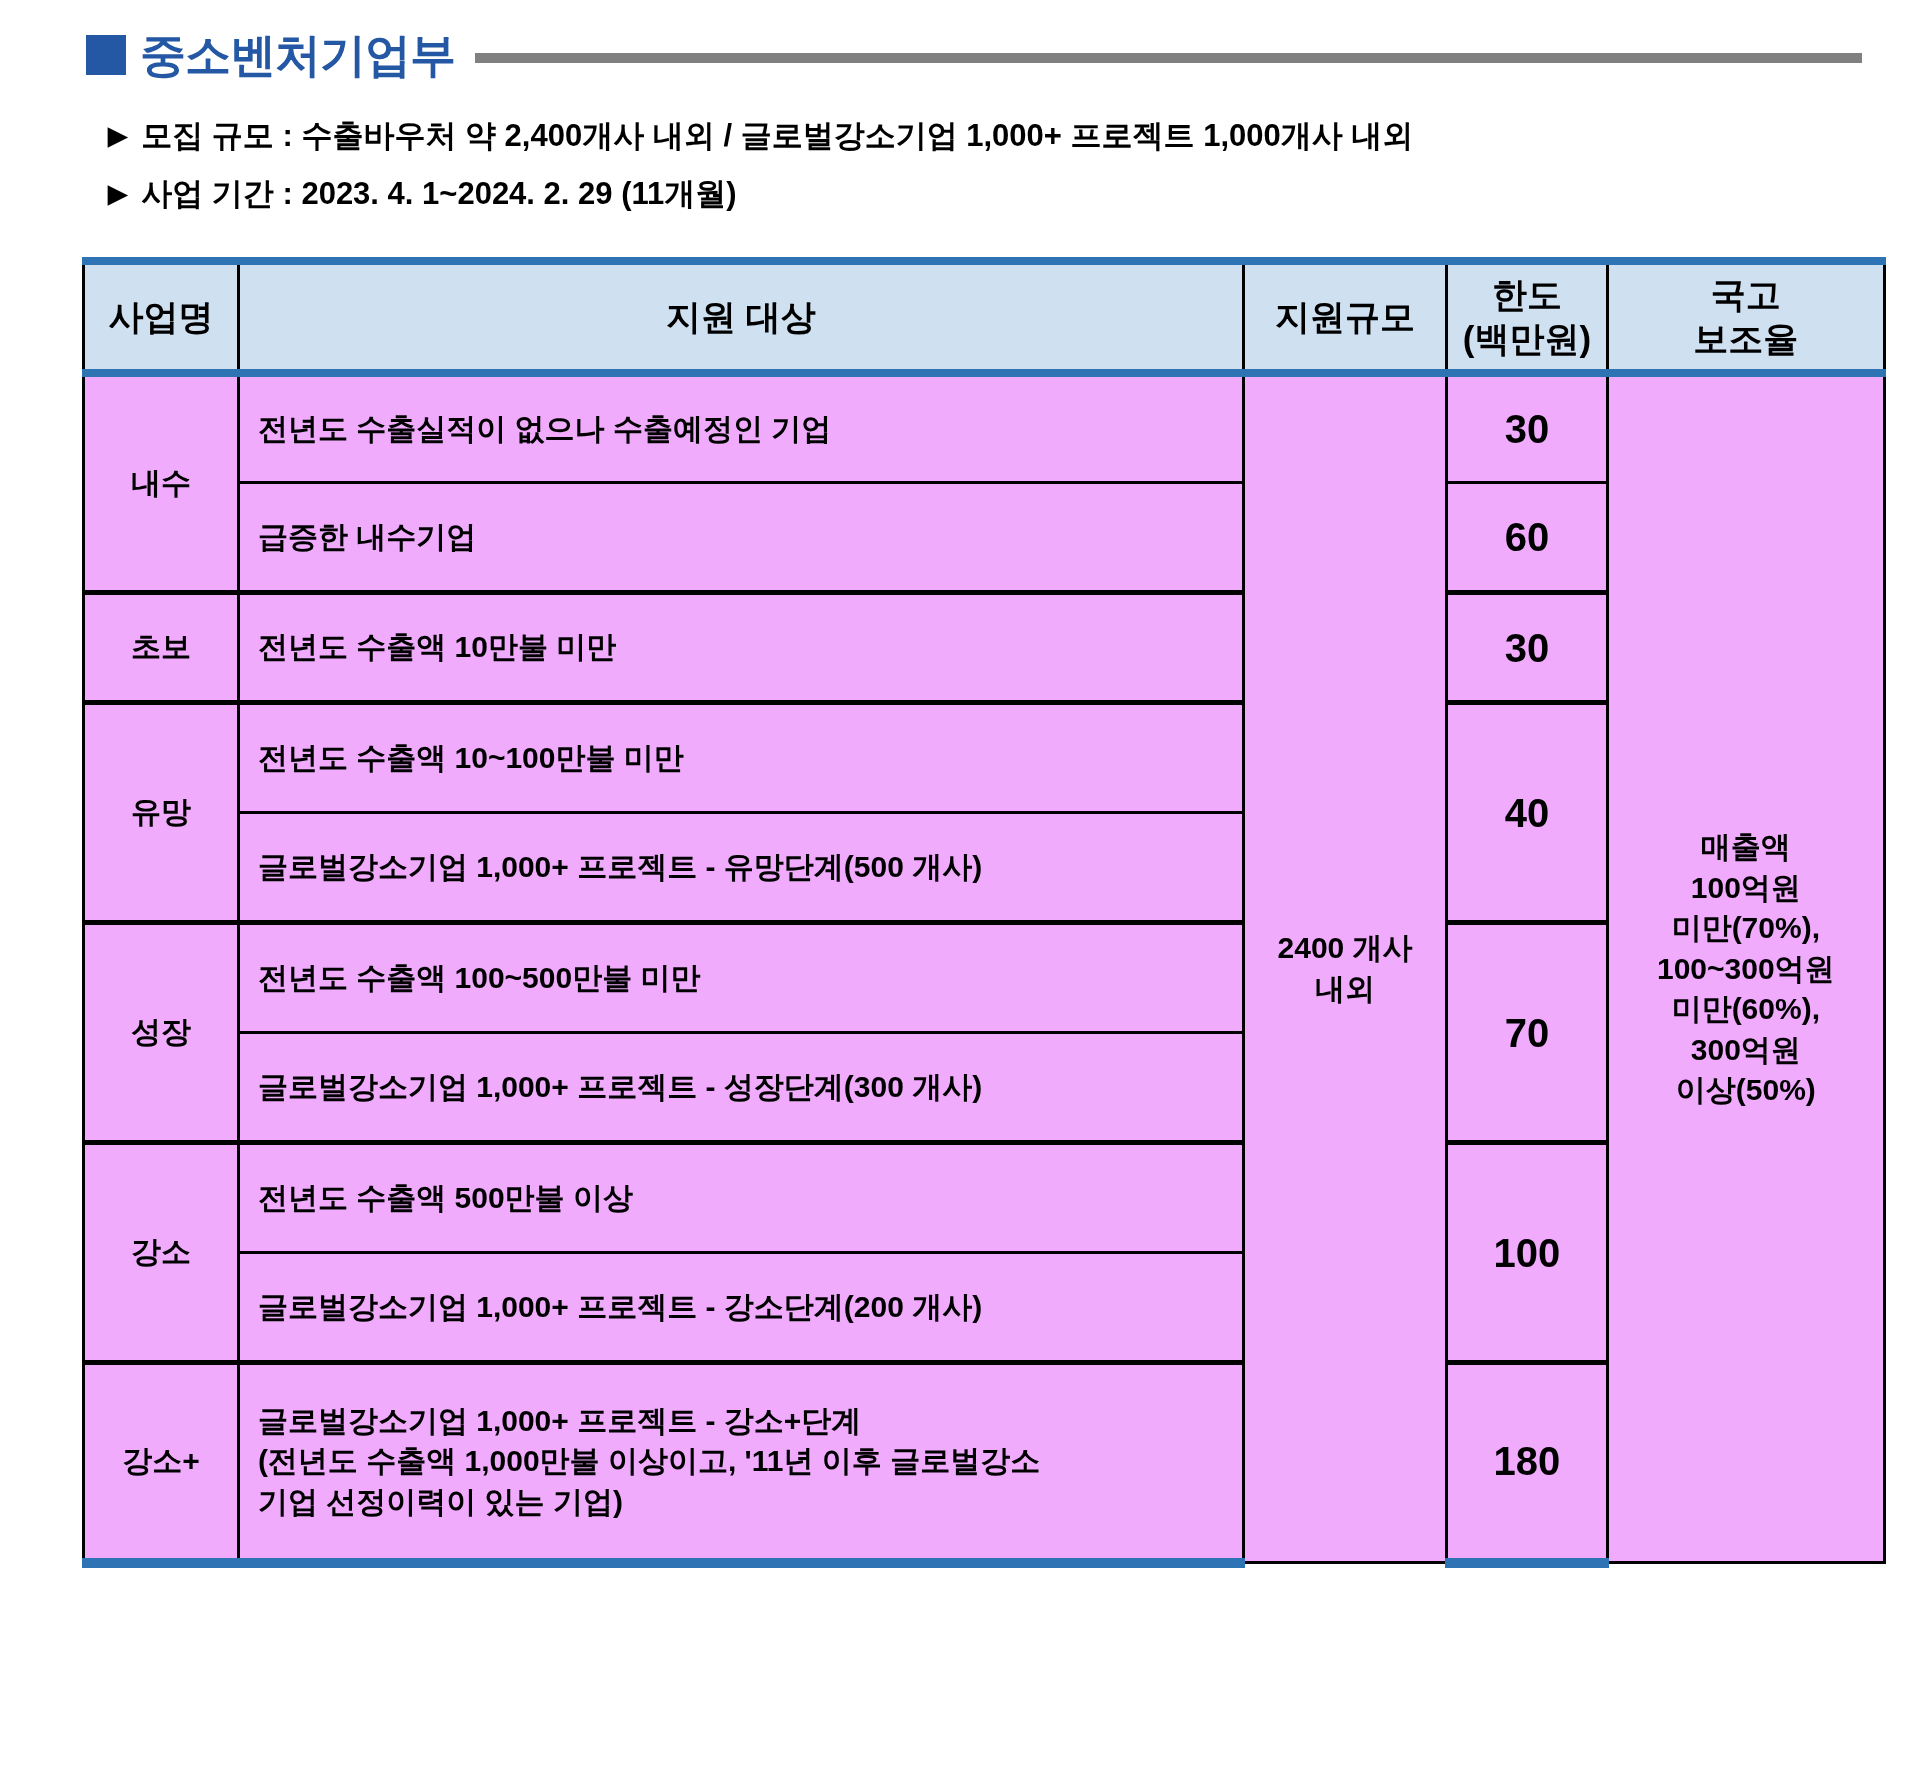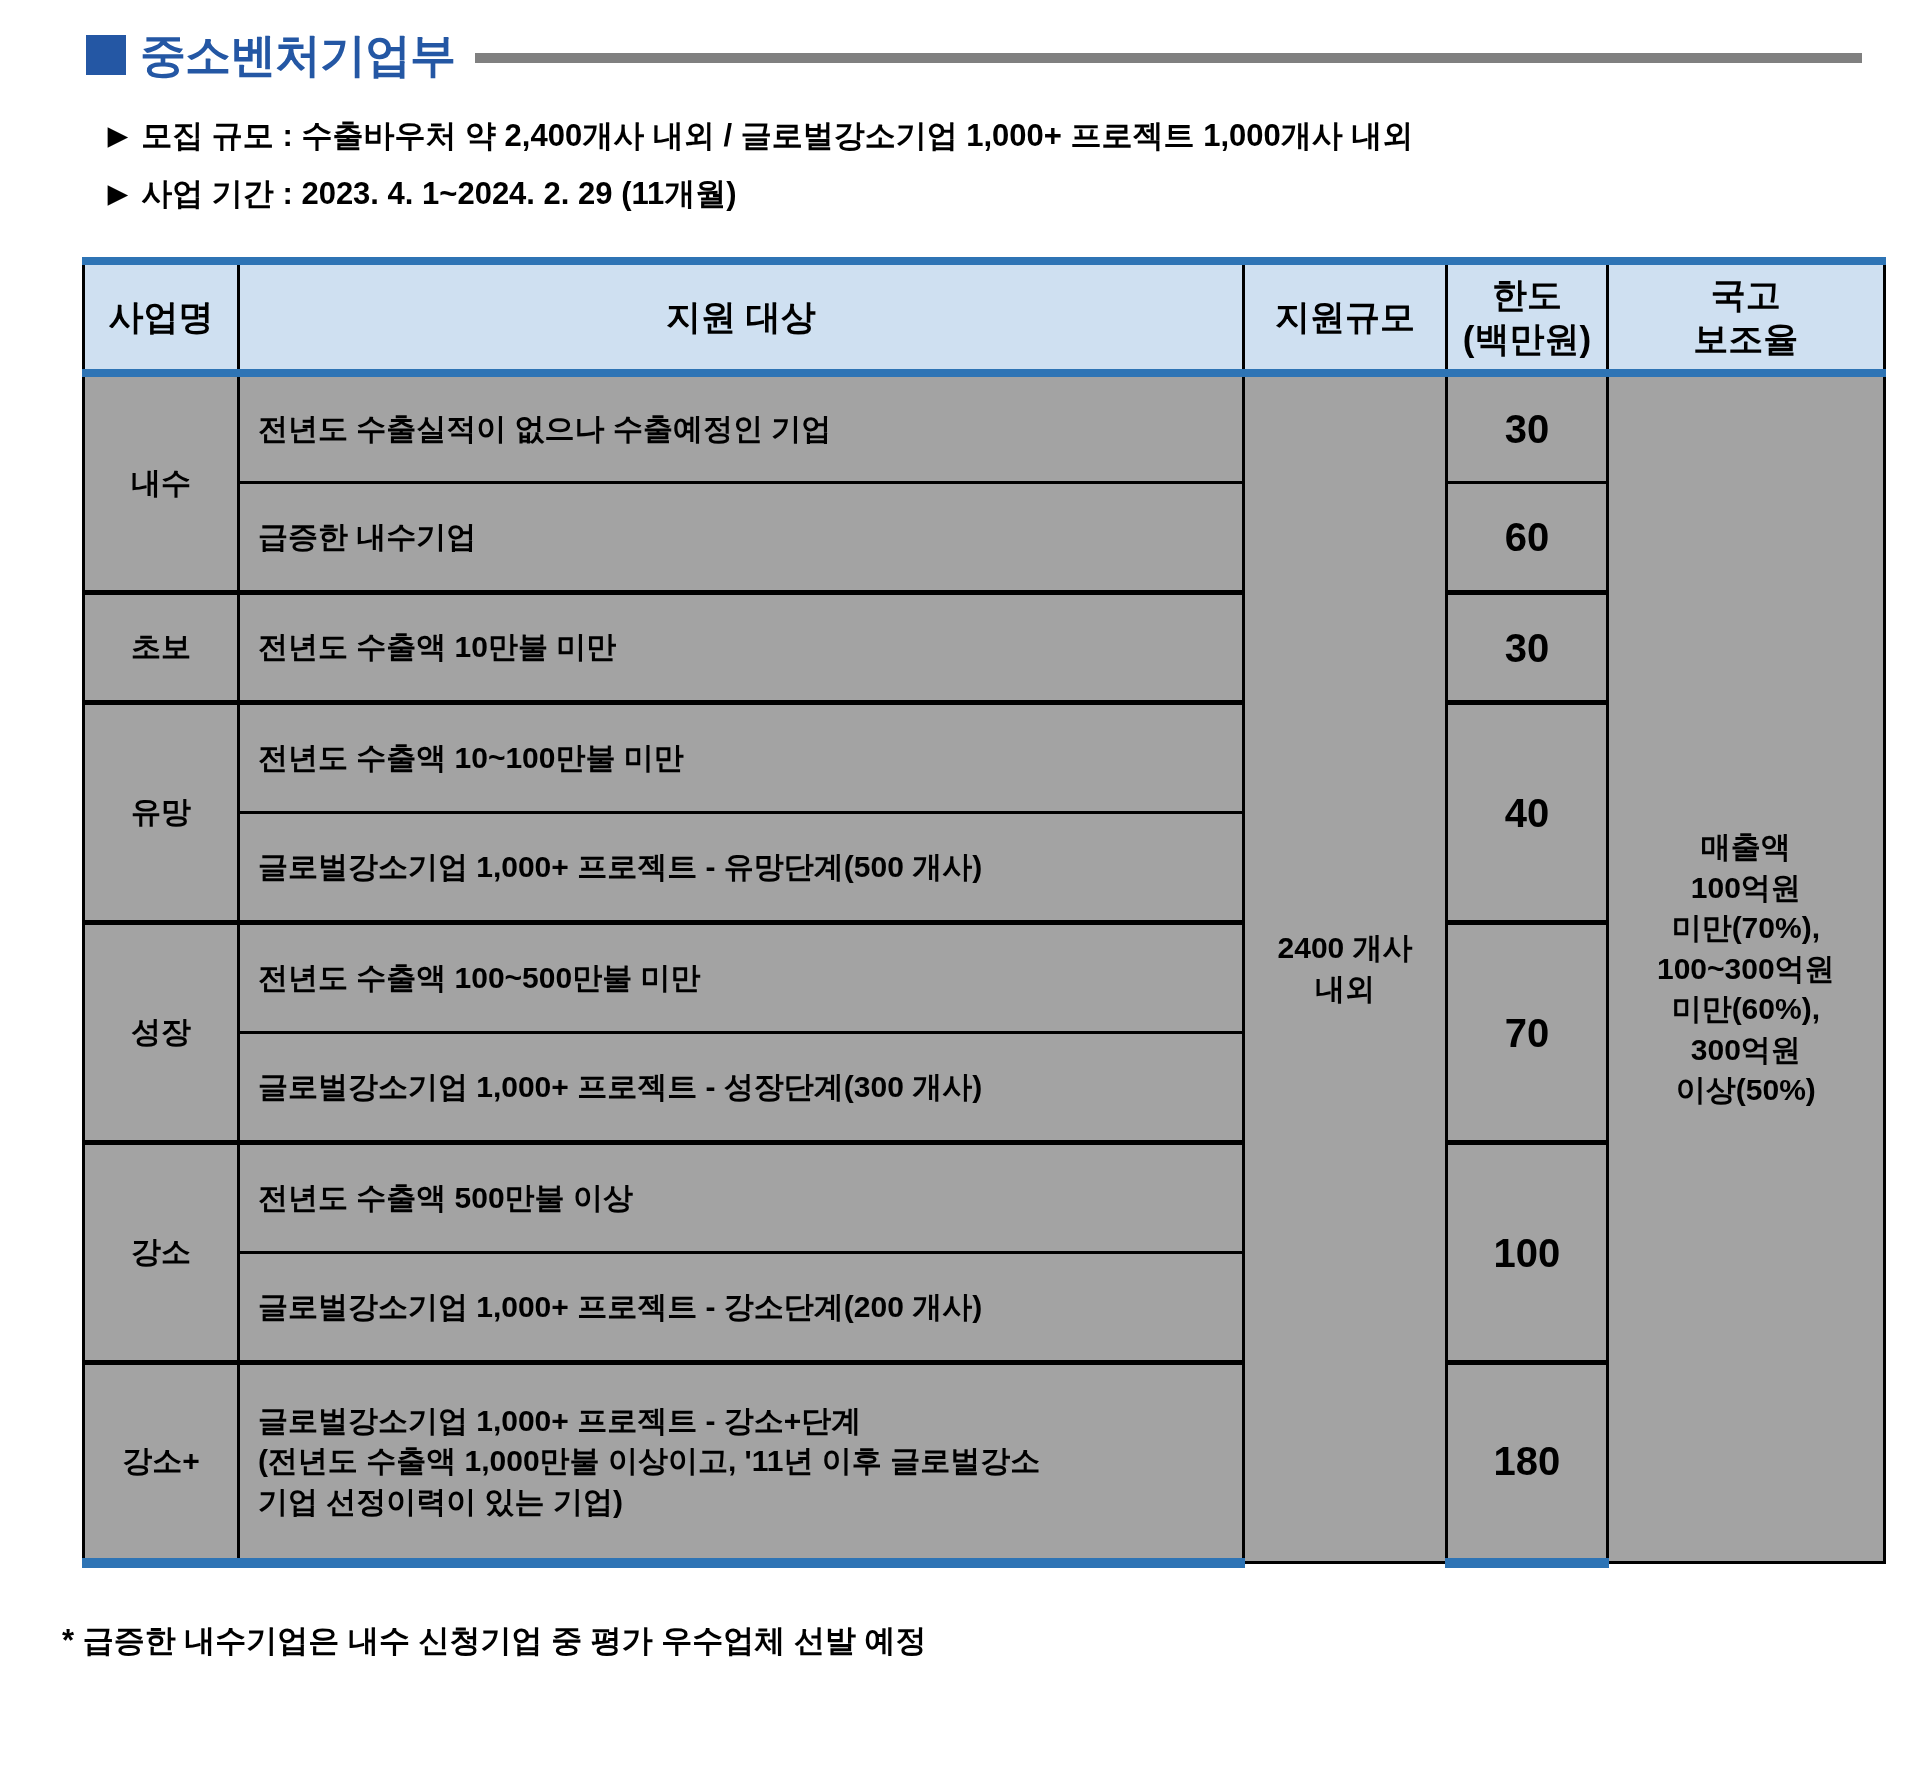--- a/index.html
+++ b/index.html
@@ -72,21 +72,21 @@
     line-height: 1.25;
   }
 
   tbody tr { height: 110px; }
   tbody tr.tall { height: 200px; }
 
   tbody td {
     font-size: 30px;
     font-weight: 600;
     vertical-align: middle;
-    background: #a3a3a3;
+    background: #f0abfc;
     line-height: 1.35;
   }
   td.cell-program, td.cell-limit, td.cell-scale, td.cell-subsidy {
     text-align: center;
     white-space: pre-line;
   }
   td.cell-limit { font-size: 40px; }
   td.cell-target { padding: 10px 18px; text-align: left; white-space: pre-line; }
 
   
@@ -199,16 +199,15 @@
         <td class="cell-program">강소+</td>
         <td class="cell-target">글로벌강소기업 1,000+ 프로젝트 - 강소+단계
 (전년도 수출액 1,000만불 이상이고, '11년 이후 글로벌강소
 기업 선정이력이 있는 기업)</td>
         <td class="cell-limit">180</td>
       </tr>
     </tbody>
   </table>
 
   <div class="footnotes">
-    <p class="footnote">* 급증한 내수기업은 내수 신청기업 중 평가 우수업체 선발 예정</p>
   </div>
 
 </div>
 
 </body></html>

